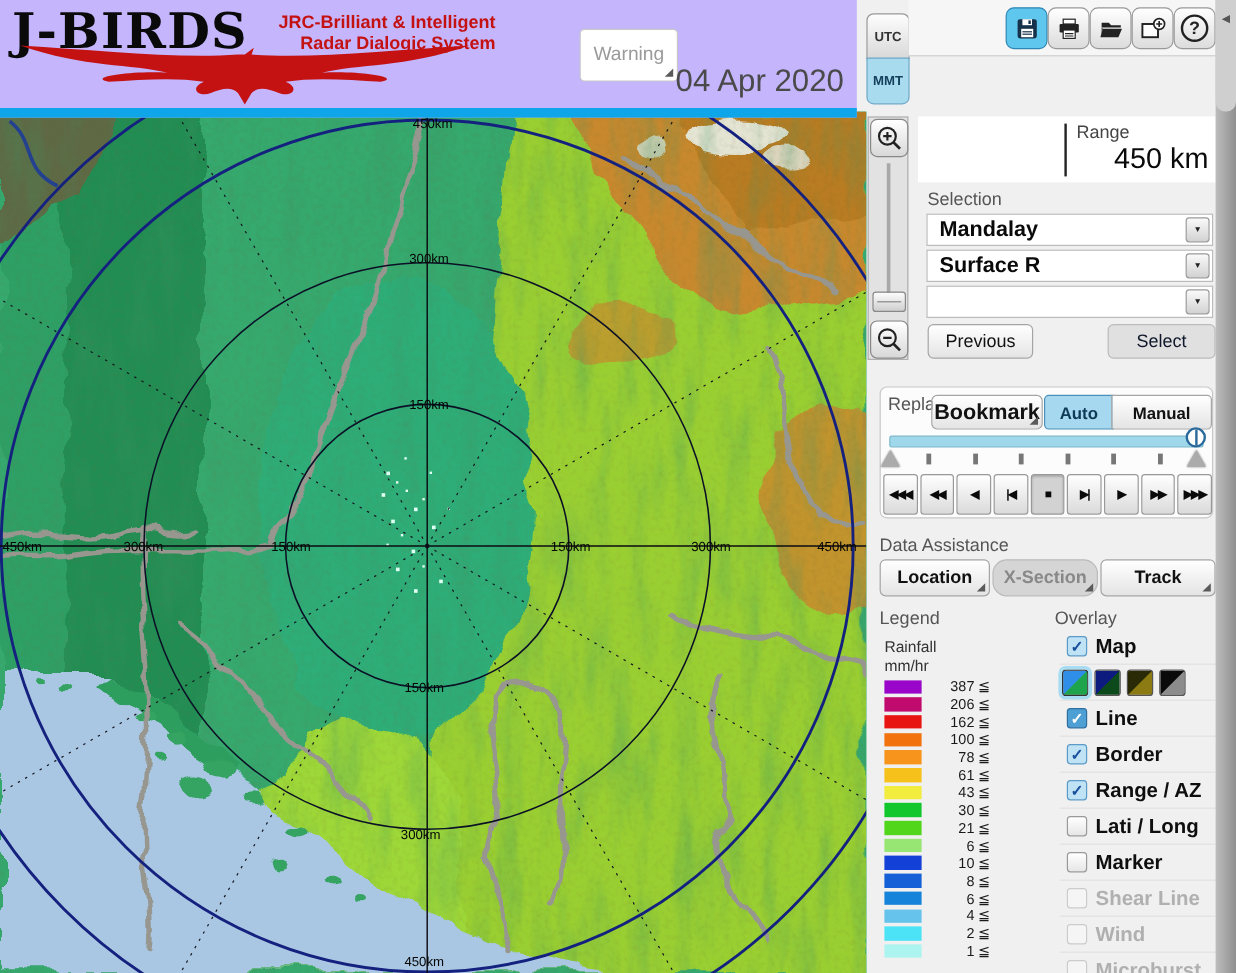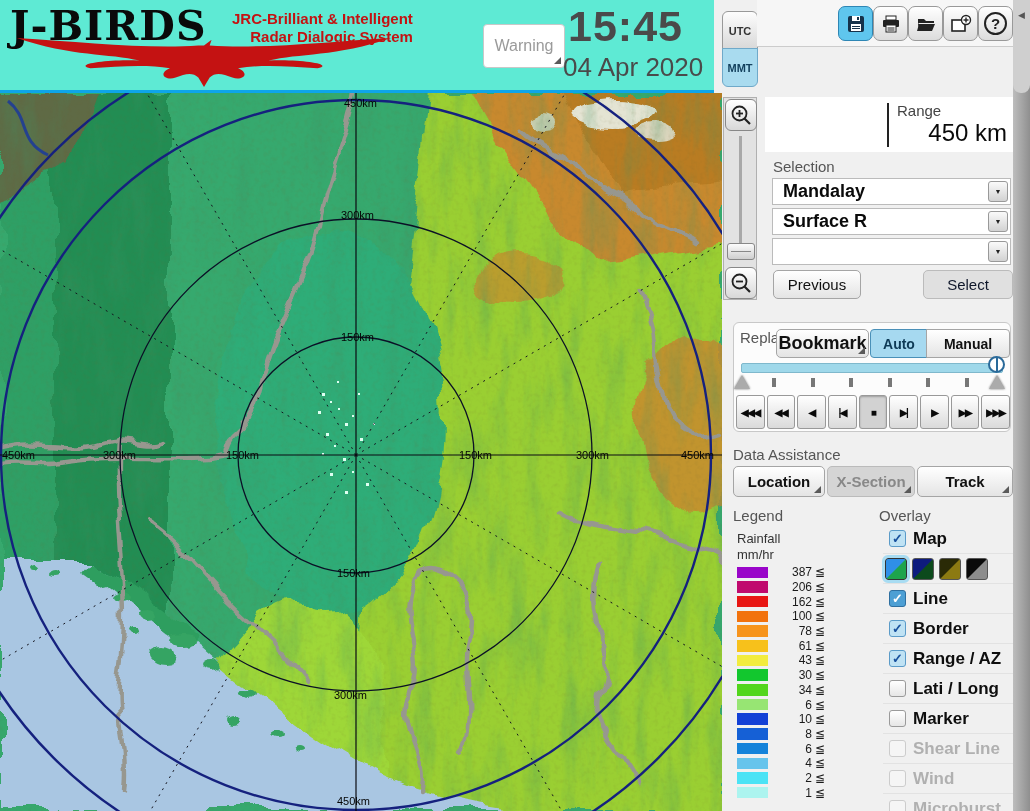--- a/index.html
+++ b/index.html
@@ -1,21 +1,21 @@
 <!DOCTYPE html>
 <html><head>
 <meta charset="utf-8">
 <style>
   html,body{margin:0;padding:0;background:#888;}
   .app{position:relative;width:1030px;height:811px;overflow:hidden;background:#F0F0F0;
        font-family:"Liberation Sans",sans-serif;color:#222;}
 
   
-  .header{position:absolute;left:0;top:0;width:714px;height:90px;background:#5eead4;
-          border-bottom:3px solid #0ea5e9;z-index:30;}
+  .header{position:absolute;left:0;top:0;width:714px;height:90px;background:#c4b5fd;
+          border-bottom:8px solid #0ea5e9;z-index:30;}
   .logo-title{position:absolute;left:10px;top:2px;font-family:"DejaVu Serif",serif;
               font-weight:bold;font-size:41px;letter-spacing:1px;color:#0A0A0A;}
   .logo-sub{position:absolute;left:232px;top:10px;font-size:15px;font-weight:bold;
             color:#C41212;line-height:18px;white-space:nowrap;text-align:right;}
   .eagle{position:absolute;left:4px;top:36px;}
   .warning-btn{position:absolute;left:483px;top:24px;width:80px;height:42px;background:#FFF;
                border:1px solid #C8C8C8;border-radius:4px;color:#9A9A9A;font-size:16px;
                display:flex;align-items:center;justify-content:center;}
   .corner::after{content:"";position:absolute;right:3px;bottom:3px;width:0;height:0;
                  border-left:7px solid transparent;border-bottom:7px solid #5A5A5A;}
@@ -80,21 +80,21 @@
            grid-template-columns:repeat(9,1fr);gap:2px;}
   .play-btn{border:1px solid #999;border-radius:3px;background:linear-gradient(#FFF,#DADADA);
             font-size:10px;font-weight:bold;letter-spacing:-1.5px;color:#0A0A0A;
             display:flex;align-items:center;justify-content:center;padding:0;}
   .play-btn.pressed{background:#D2D2D2;box-shadow:inset 0 1px 2px rgba(0,0,0,.25);}
 
   
   .da-label{left:10px;top:446px;}
   .da-btn{top:466px;height:29px;font-size:15px;font-weight:600;}
   .da-btn.disabled{background:#D5D5D5;color:#888;}
-  .loc-btn{left:10px;width:90px;}  .xsec-btn{left:104px;width:86px;} .track-btn{left:194px;width:94px;}
+  .loc-btn{left:10px;width:90px;}  .xsec-btn{left:104px;width:86px;border-radius:12px;} .track-btn{left:194px;width:94px;}
 
   
   .legend-label{left:10px;top:507px;}
   .overlay-label{left:156px;top:507px;}
   .legend-unit{position:absolute;left:14px;font-size:13px;color:#333;}
   .legend-rows{position:absolute;left:14px;top:565px;width:95px;}
   .legend-row{height:14.7px;display:flex;align-items:center;}
   .swatch{width:31px;height:11.5px;}
   .lv{width:44px;text-align:right;font-size:12px;color:#1A1A1A;}
   .leq{font-size:12px;color:#1A1A1A;margin-left:3px;}
@@ -282,21 +282,20 @@
   <div class="header">
     <div class="logo-title">J-BIRDS</div>
     <div class="logo-sub">
       <div>JRC-Brilliant &amp; Intelligent</div>
       <div>Radar Dialogic System</div>
     </div>
     <svg class="eagle" width="400" height="52" viewBox="0 0 400 55">
       <path fill="#C41212" d="M200,10 L208,4 L206,10 C260,14 330,6 398,2 C340,22 300,18 268,26 C300,24 340,30 320,34 C290,32 260,30 236,34 C250,40 240,48 230,44 C220,40 212,38 206,44 L200,54 L194,44 C188,38 180,40 170,44 C160,48 150,40 164,34 C140,30 110,32 80,34 C60,30 100,24 132,26 C100,18 60,22 2,2 C70,6 140,14 194,10 Z"></path>
     </svg>
     <div class="warning-btn corner">Warning</div>
-    <div class="clock-time">15:45</div>
     <div class="clock-date">04 Apr 2020</div>
     <div class="tz-btn tz-utc">UTC</div>
     <div class="tz-btn tz-mmt selected">MMT</div>
   </div>
 
   <div class="toolbar">
     <div class="tool-btn active" style="left:81px">
       <svg width="20" height="20" viewBox="0 0 20 20">
         <rect x="2" y="2" width="16" height="16" rx="2" fill="#16324A"></rect>
         <rect x="6" y="2" width="8" height="5" fill="#FFF"></rect>
@@ -439,21 +438,21 @@
           <span class="lv">43</span>
           <span class="leq">≦</span>
         </div>
       <div class="legend-row">
           <span class="swatch" style="background: rgb(18, 199, 46);"></span>
           <span class="lv">30</span>
           <span class="leq">≦</span>
         </div>
       <div class="legend-row">
           <span class="swatch" style="background: rgb(82, 214, 28);"></span>
-          <span class="lv">34</span>
+          <span class="lv">21</span>
           <span class="leq">≦</span>
         </div>
       <div class="legend-row">
           <span class="swatch" style="background: rgb(151, 229, 115);"></span>
           <span class="lv">6</span>
           <span class="leq">≦</span>
         </div>
       <div class="legend-row">
           <span class="swatch" style="background: rgb(19, 64, 214);"></span>
           <span class="lv">10</span>

